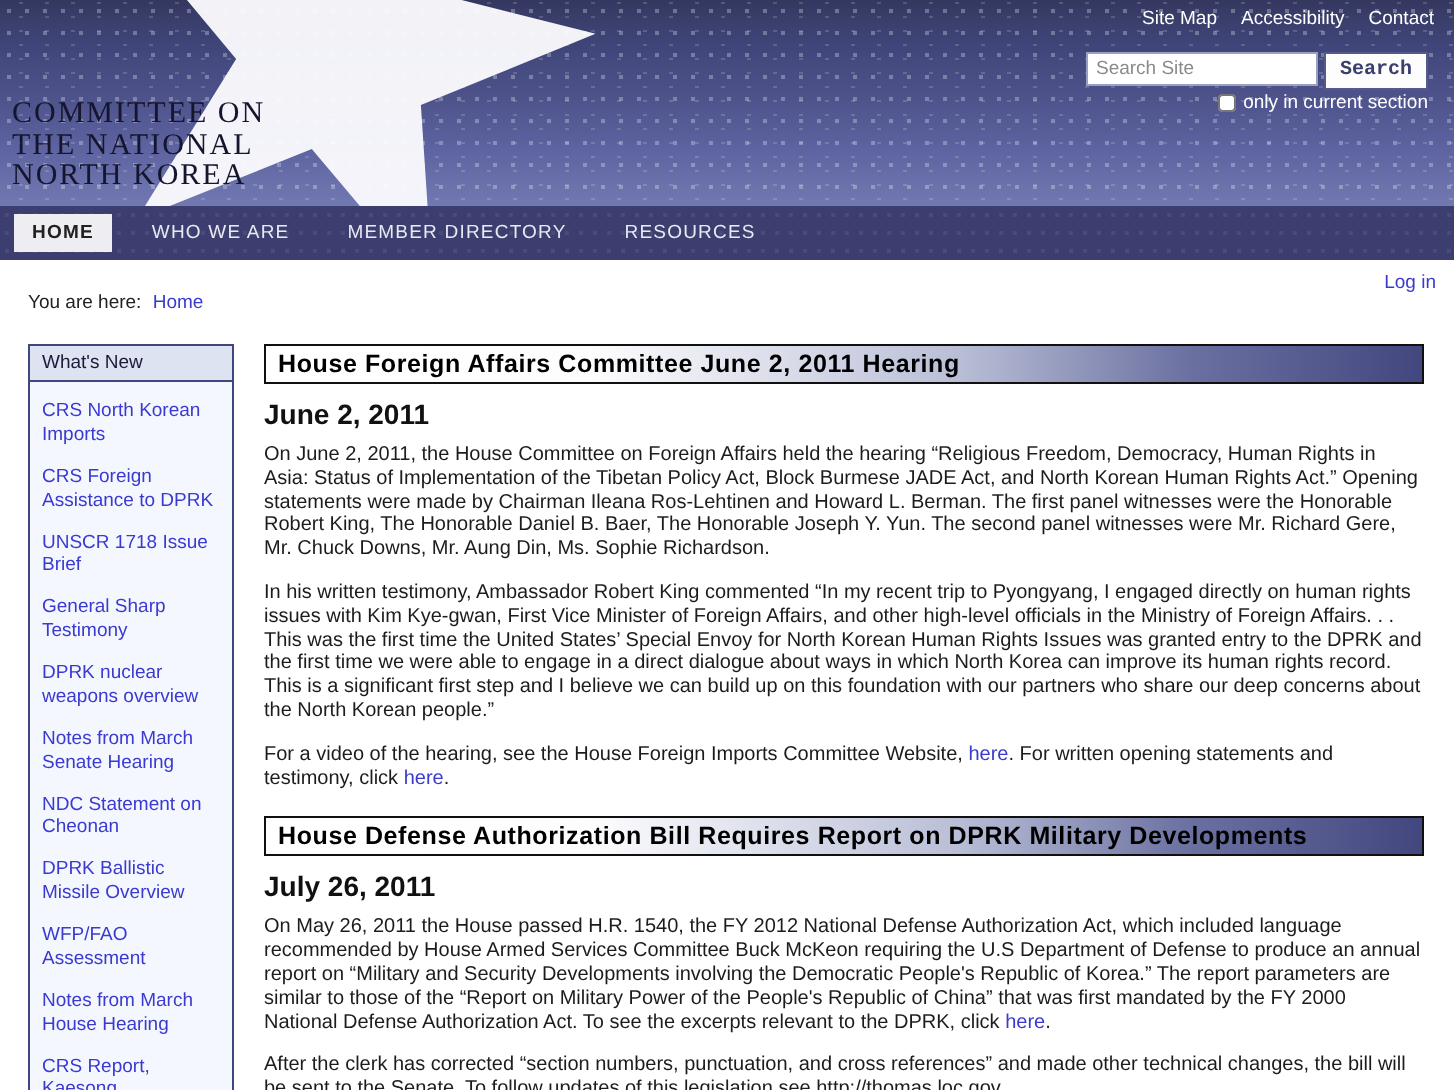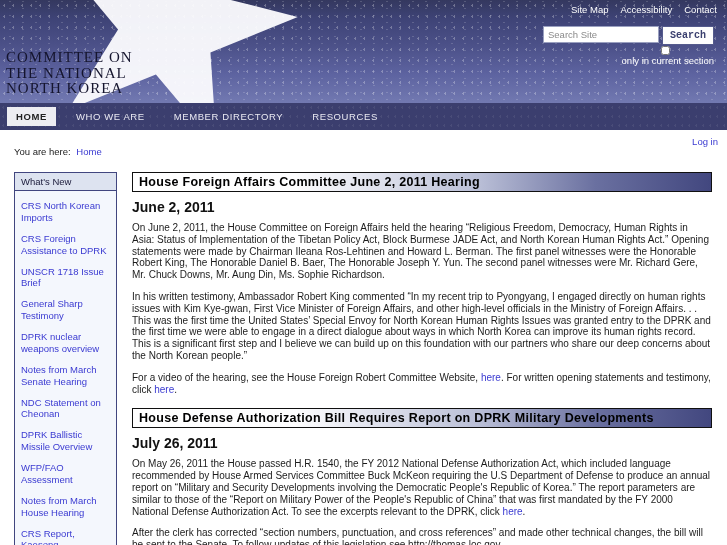--- a/index.html
+++ b/index.html
@@ -29,21 +29,21 @@
     padding:1px 4px;color:#333;background:#fff;outline:none;box-sizing:border-box;
   }
   .search-input::placeholder{color:#8a8a8a;}
   .search-btn{
     height:19px;margin-left:3px;background:#fdfdfd;border:1px solid #545a8c;
     font-size:10px;font-weight:bold;color:#3a3f6e;padding:0 7px;cursor:pointer;
     font-family:Liberation Mono, monospace;
   }
   .search-opts{
     position:absolute;top:46px;right:13px;z-index:3;display:flex;align-items:center;
-    font-size:9.5px;color:#fff;white-space:nowrap;flex-direction:column;
+    font-size:9.5px;color:#fff;white-space:nowrap;
   }
   .search-opts input{width:9px;height:9px;margin:0 4px 0 0;}
   .logo{
     position:absolute;left:6px;top:50px;z-index:2;
     font-family:"Liberation Serif",serif;font-size:15px;line-height:15.5px;
     color:#15152e;letter-spacing:1px;white-space:nowrap;
   }
   
   .main-nav{
     height:27px;background:#3b3e6e;display:flex;align-items:center;
@@ -146,21 +146,21 @@
         <div class="sb-item">Notes from March House Hearing</div>
         <div class="sb-item">CRS Report, Kaesong</div>
       </div>
   </aside>
   <main class="main-col" id="articles">
       <article class="article">
         <h2 class="article-title">House Foreign Affairs Committee June 2, 2011 Hearing</h2>
         <div class="article-date">June 2, 2011</div>
         <p><span>On June 2, 2011, the House Committee on Foreign Affairs held the hearing “Religious Freedom, Democracy, Human Rights in Asia: Status of Implementation of the Tibetan Policy Act, Block Burmese JADE Act, and North Korean Human Rights Act.” Opening statements were made by Chairman Ileana Ros-Lehtinen and Howard L. Berman. The first panel witnesses were the Honorable Robert King, The Honorable Daniel B. Baer, The Honorable Joseph Y. Yun. The second panel witnesses were Mr. Richard Gere, Mr. Chuck Downs, Mr. Aung Din, Ms. Sophie Richardson.</span></p>
         <p><span>In his written testimony, Ambassador Robert King commented “In my recent trip to Pyongyang, I engaged directly on human rights issues with Kim Kye-gwan, First Vice Minister of Foreign Affairs, and other high-level officials in the Ministry of Foreign Affairs. . . This was the first time the United States’ Special Envoy for North Korean Human Rights Issues was granted entry to the DPRK and the first time we were able to engage in a direct dialogue about ways in which North Korea can improve its human rights record. This is a significant first step and I believe we can build up on this foundation with our partners who share our deep concerns about the North Korean people.”</span></p>
-        <p><span>For a video of the hearing, see the House Foreign Robert Committee Website, </span><a>here</a><span>. For written opening statements and testimony, click </span><a>here</a><span>.</span></p>
+        <p><span>For a video of the hearing, see the House Foreign Imports Committee Website, </span><a>here</a><span>. For written opening statements and testimony, click </span><a>here</a><span>.</span></p>
       </article>
       <article class="article">
         <h2 class="article-title">House Defense Authorization Bill Requires Report on DPRK Military Developments</h2>
         <div class="article-date">July 26, 2011</div>
         <p><span>On May 26, 2011 the House passed H.R. 1540, the FY 2012 National Defense Authorization Act, which included language recommended by House Armed Services Committee Buck McKeon requiring the U.S Department of Defense to produce an annual report on “Military and Security Developments involving the Democratic People's Republic of Korea.” The report parameters are similar to those of the “Report on Military Power of the People's Republic of China” that was first mandated by the FY 2000 National Defense Authorization Act.  To see the excerpts relevant to the DPRK, click </span><a>here</a><span>.</span></p>
         <p><span>After the clerk has corrected “section numbers, punctuation, and cross references” and made other technical changes, the bill will be sent to the Senate. To follow updates of this legislation see http://thomas.loc.gov.</span></p>
       </article>
     </main>
 </div>
 

